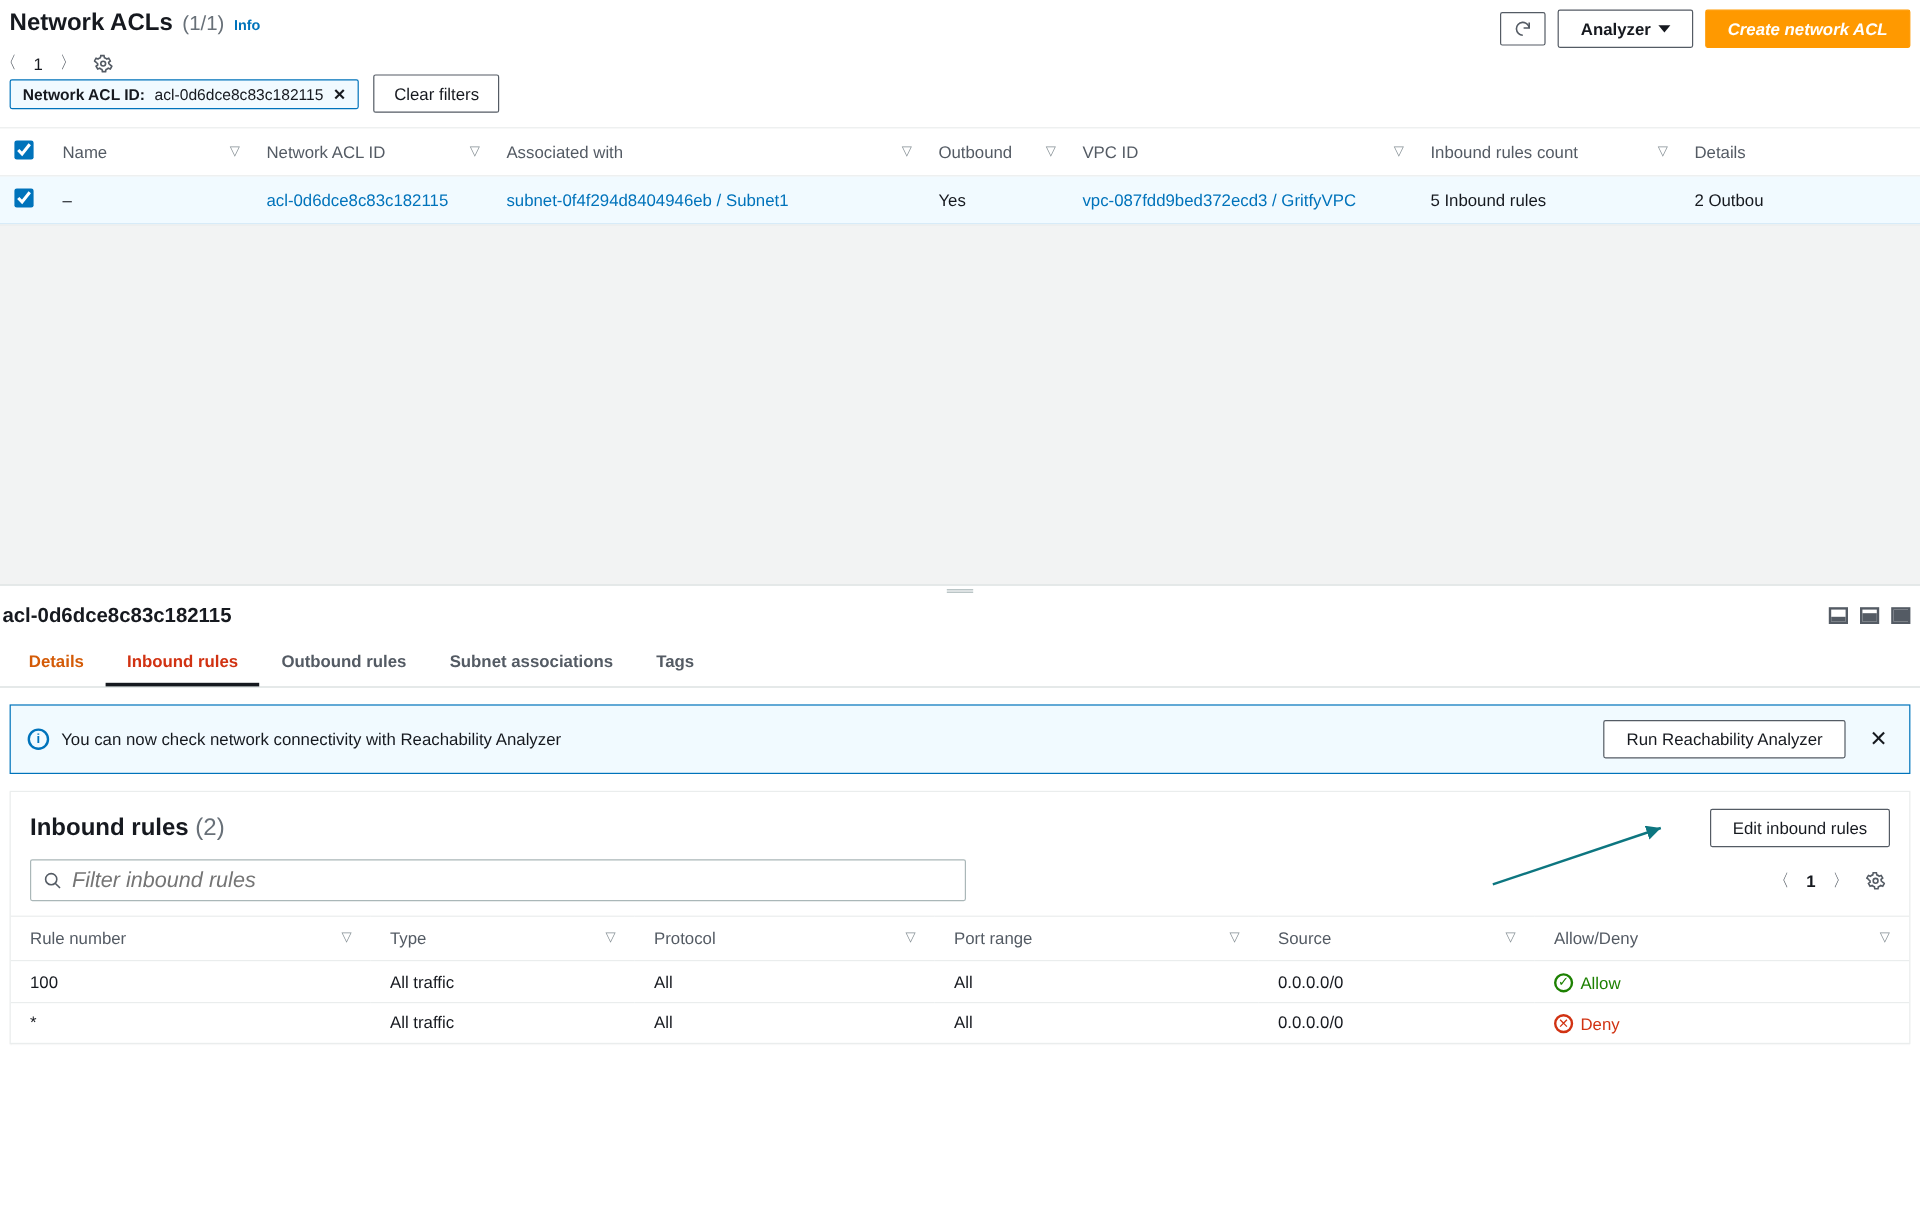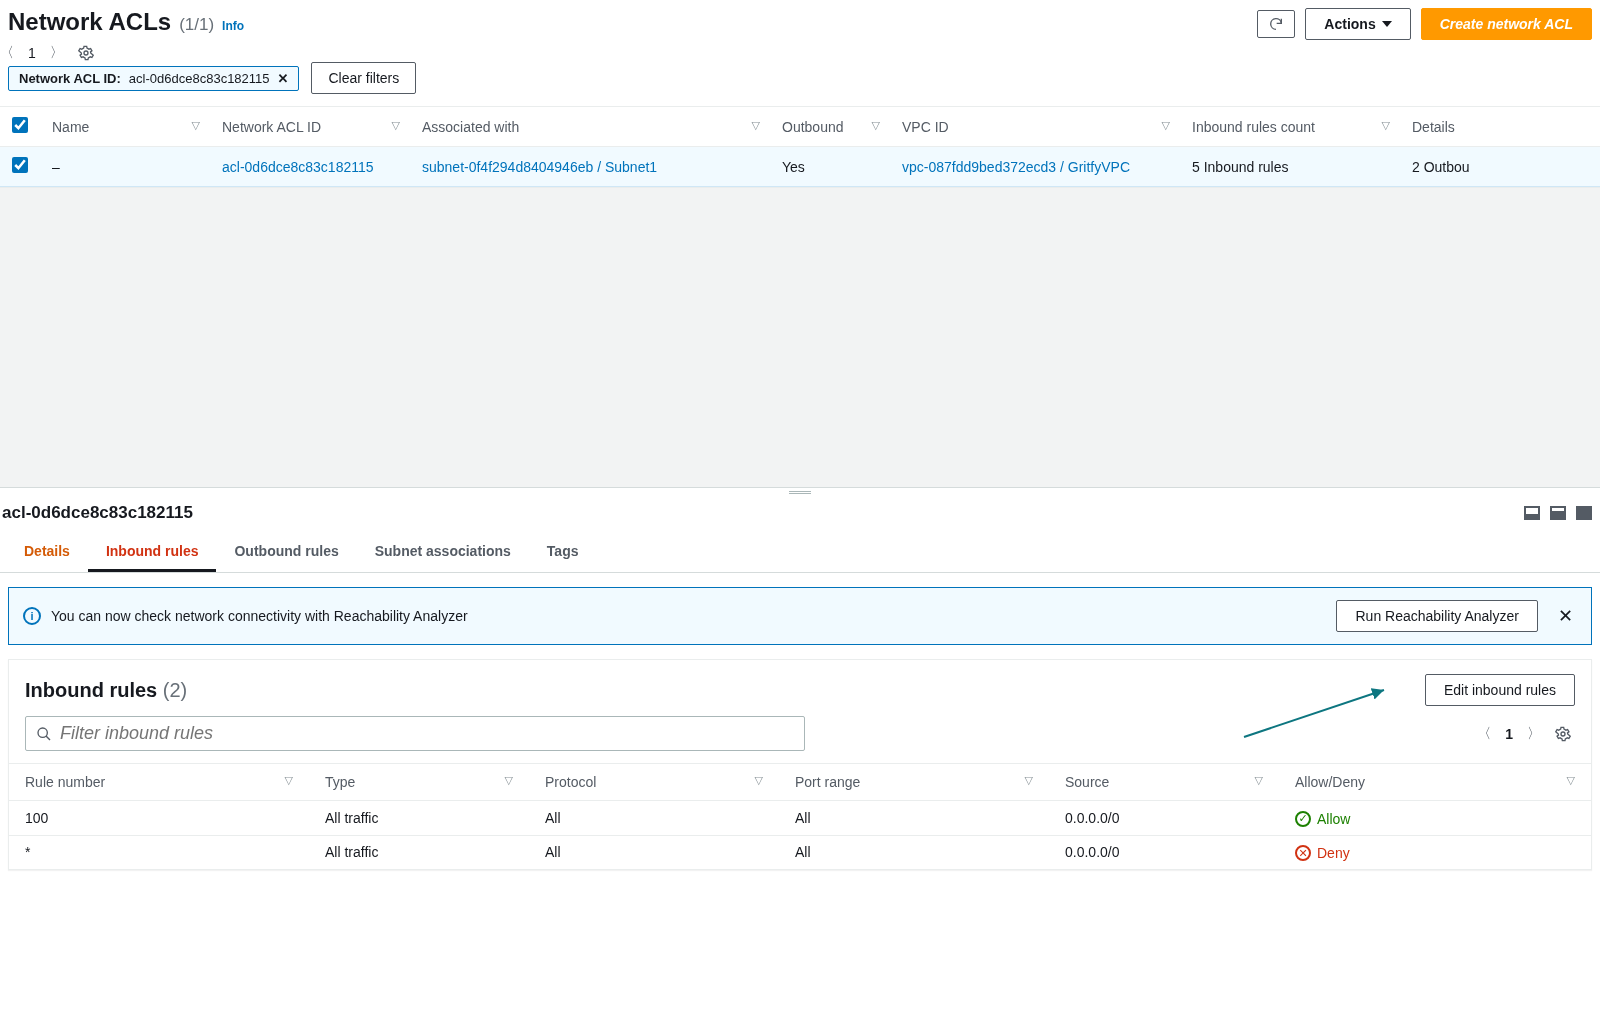--- a/index.html
+++ b/index.html
@@ -8,21 +8,21 @@
     font-size: 14px;
     color: #16191f;
     background: #fff;
     width: 1600px;
   }
   .header {
     display: flex; justify-content: space-between; align-items: flex-start;
     padding: 8px 8px 4px 8px;
   }
   .title-group { display: flex; align-items: baseline; gap: 8px; }
-  .title { font-size: 24px; font-weight: 700; }
+  .title { font-size: 20px; font-weight: 700; }
   .title-count { font-size: 17px; color: #687078; font-weight:400; }
   .info-link { color: #0073bb; font-size: 12px; font-weight:700; cursor: pointer; }
   .btns { display: flex; gap: 10px; align-items:center; }
   .btn {
     border: 1px solid #545b64; background: #fff; color: #16191f;
     padding: 5px 18px; font-size: 14px; font-weight: 700;
     cursor: pointer; border-radius: 2px; display:inline-flex; align-items:center; gap:6px;
     line-height:20px;
   }
   .btn.icon-only { padding: 5px 10px; }
@@ -128,21 +128,21 @@
     <span class="info-link">Info</span>
   </div>
   <div class="btns">
     <button class="btn icon-only">
       <svg class="icon-svg" viewBox="0 0 24 24">
           <path d="M20 11A8 8 0 1 0 12 20"></path>
           <polyline points="20 4 20 11 13 11"></polyline>
         </svg>
     </button>
     <button class="btn">
-      <span>Actions</span>
+      <span>Analyzer</span>
       <span class="caret-down"></span>
     </button>
     <button class="btn primary">Create network ACL</button>
   </div>
 </div>
 
 <div class="top-row2">
   <div class="tophdr-rt">
     <span class="chevron">〈</span>
     <span class="num">1</span>

